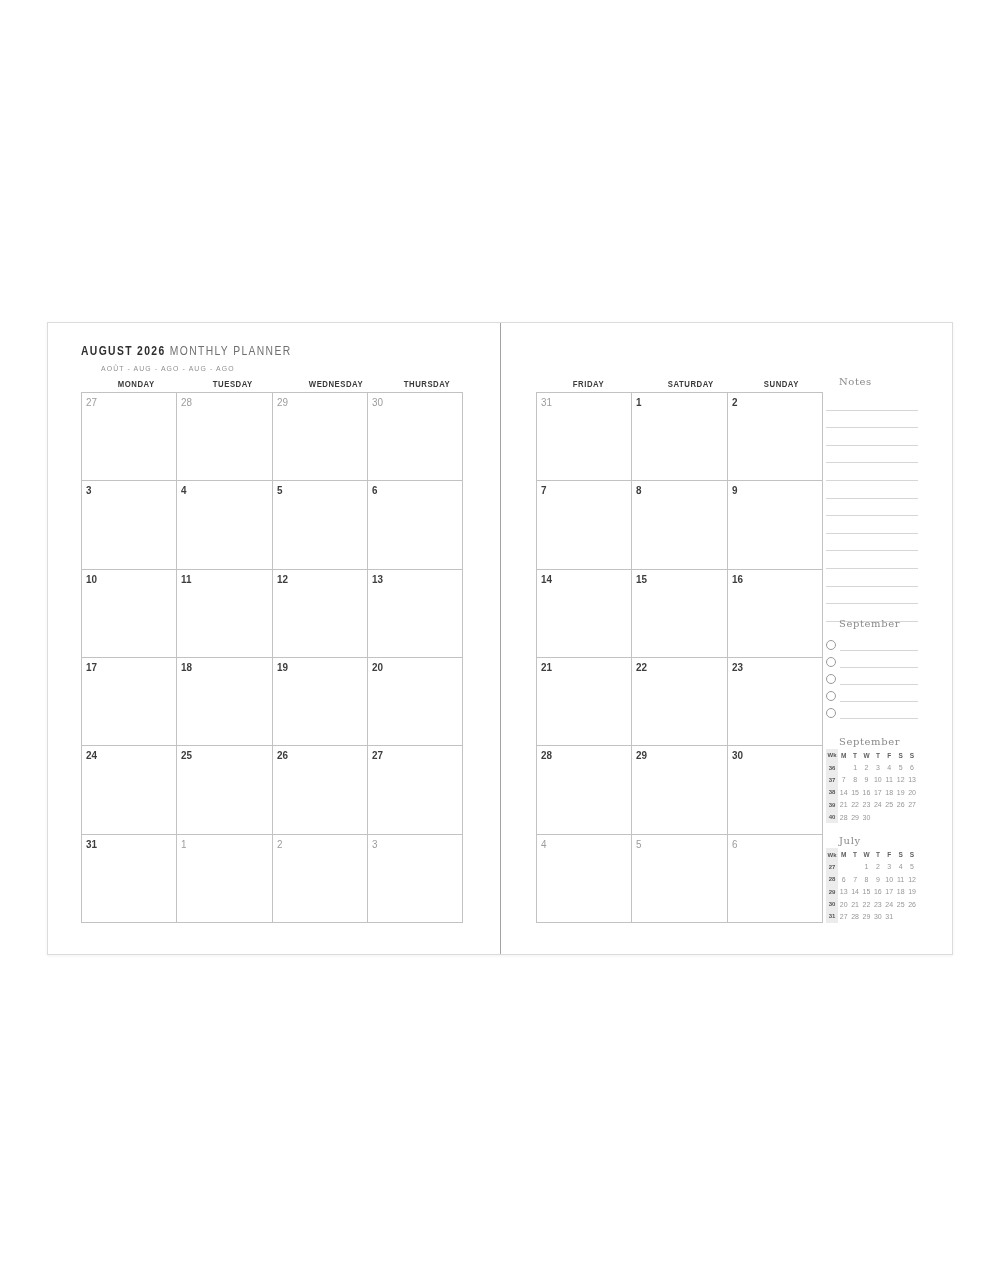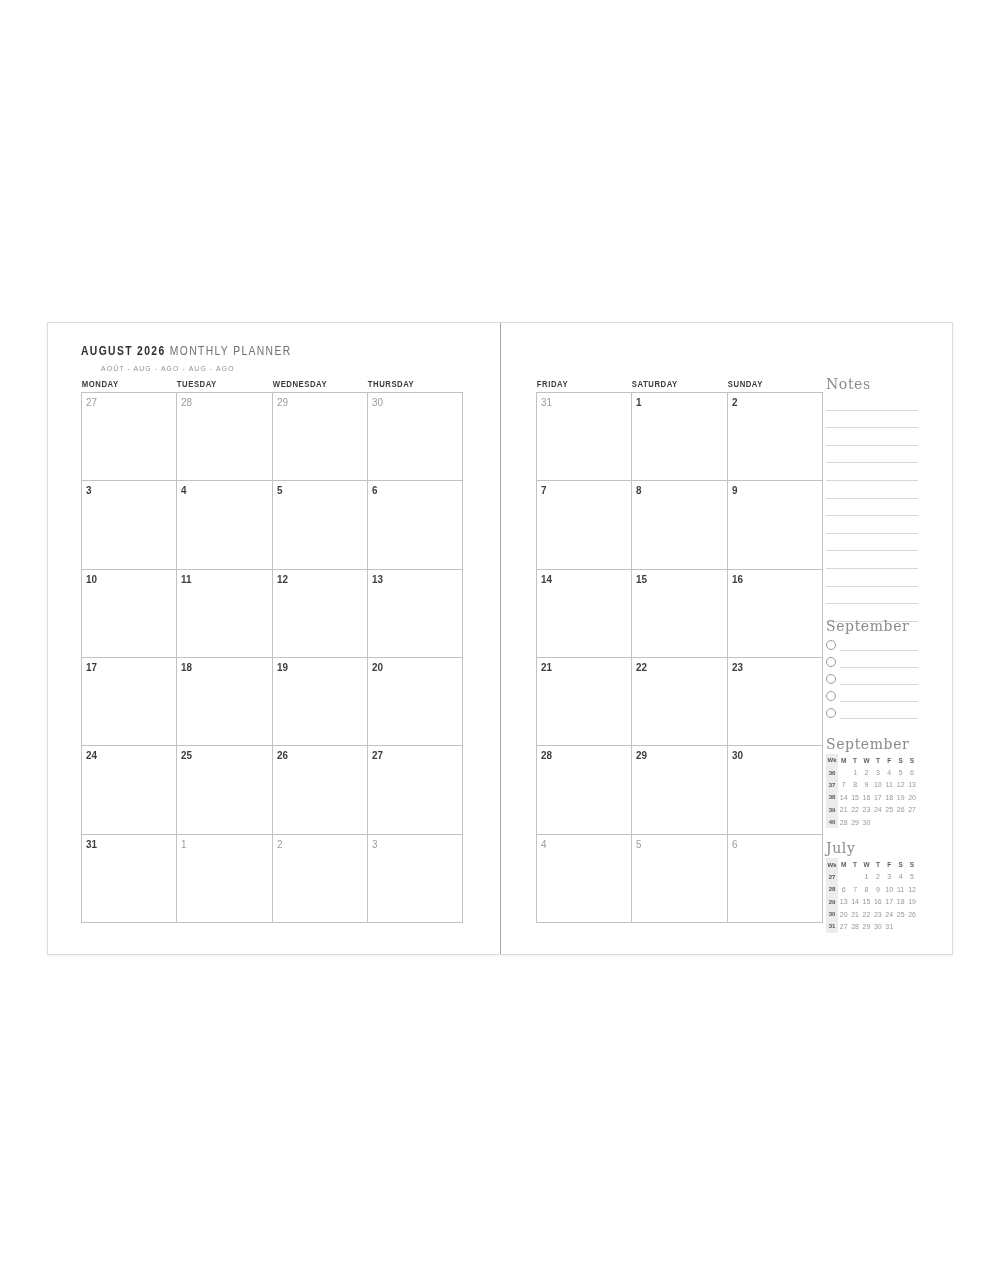--- a/index.html
+++ b/index.html
@@ -14,40 +14,40 @@
 
   
   .title-row{position:absolute;left:33px;top:21px;font-size:12px;font-weight:700;
              letter-spacing:1.6px;color:#2e2e2e;}
   .title-type{font-weight:400;color:#6f6f6f;}
   .subtitle{position:absolute;left:33px;top:41px;font-size:8px;color:#8f8f8f;
             letter-spacing:1.3px;font-weight:400;margin-left:20px;}
 
   
   .day-headers{position:absolute;top:56px;display:grid;font-size:9px;font-weight:700;
-               color:#3a3a3a;letter-spacing:0.6px;}
+               color:#3a3a3a;letter-spacing:0.6px;margin-left:36px;}
   #left-headers{left:33px;width:381px;grid-template-columns:repeat(4,1fr);}
   #right-headers{left:488px;width:286px;grid-template-columns:repeat(3,1fr);}
   .day-header span{padding-left:1px;}
 
   
   .grid{position:absolute;top:69px;display:grid;
         border-left:1px solid #c2c2c2;border-top:1px solid #c2c2c2;}
   #left-grid{left:33px;width:381px;height:530px;
              grid-template-columns:repeat(4,1fr);grid-template-rows:repeat(6,1fr);}
   #right-grid{left:488px;width:286px;height:530px;
               grid-template-columns:repeat(3,1fr);grid-template-rows:repeat(6,1fr);}
   .cell{border-right:1px solid #c2c2c2;border-bottom:1px solid #c2c2c2;background:#fff;}
   .date-num{display:block;margin:3px 0 0 4px;font-size:11.5px;font-weight:700;color:#3d3d3d;}
   .date-num.outside{color:#9c9c9c;font-weight:400;}
 
   
   .sidebar{position:absolute;left:778px;top:0;width:92px;height:100%;}
-  .side-label{font-family:"DejaVu Serif","Liberation Serif",serif;font-size:14px;
-              color:#8a8a8a;letter-spacing:0.6px;}
+  .side-label{font-family:"DejaVu Serif","Liberation Serif",serif;font-size:10px;
+              color:#8a8a8a;letter-spacing:0.6px;margin-left:13px;}
   #notes-label{position:absolute;left:0;top:53px;}
   #notes-lines{position:absolute;left:0;top:70px;width:92px;}
   .note-line{height:16.6px;border-bottom:1px solid #d6d6d6;}
   #highlights-label{position:absolute;left:0;top:295px;}
   #highlights{position:absolute;left:0;top:311px;width:92px;}
   .hl-row{height:17px;display:flex;align-items:flex-end;}
   .hl-circle{width:8px;height:8px;border:1px solid #9a9a9a;border-radius:50%;
              margin:0 4px 1px 0;flex:none;background:#fff;}
   .hl-line{flex:1;border-bottom:1px solid #d6d6d6;height:100%;}
 

